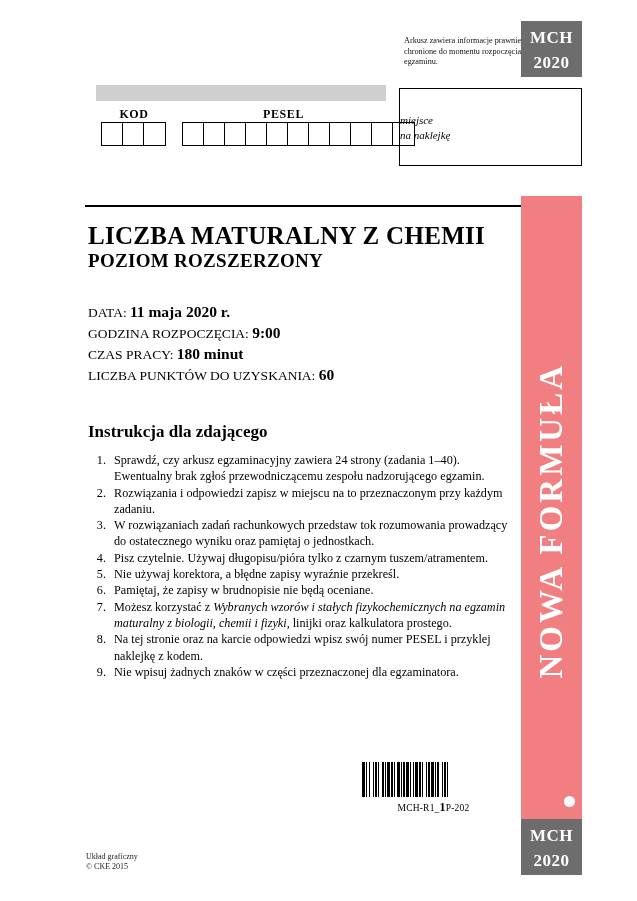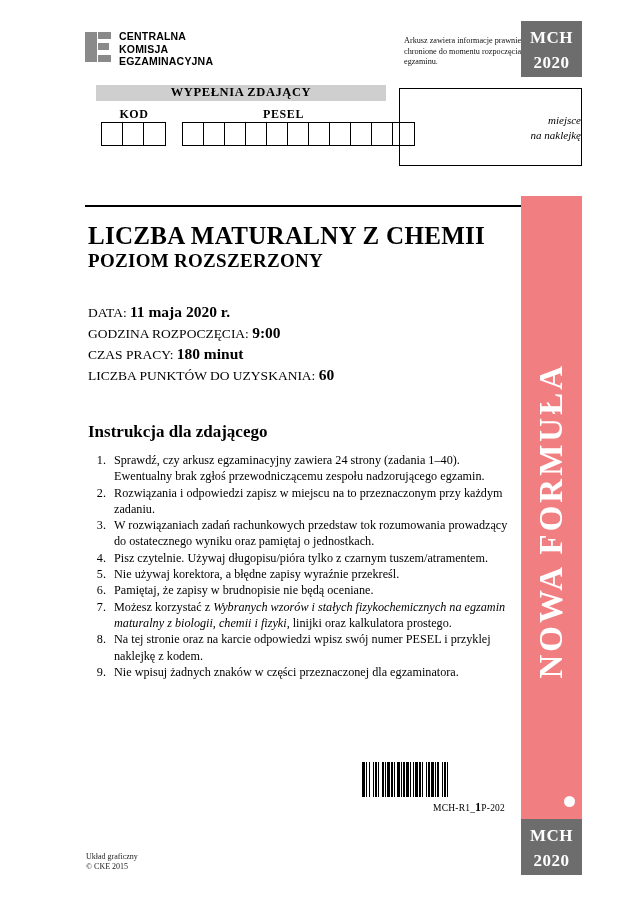--- a/index.html
+++ b/index.html
@@ -166,21 +166,21 @@
     top: 88px;
     width: 183px;
     height: 78px;
     border: 1.2px solid #000;
     box-sizing: border-box;
   }
   .sticker-text {
     position: absolute;
     left: 0; top: 24px;
     width: 100%;
-    text-align: right;
+    text-align: left;
     font-style: italic;
     font-size: 11px;
     line-height: 15px;
   }
 
   
   .hrule {
     position: absolute;
     left: 85px;
     top: 205px;
@@ -338,21 +338,21 @@
   .barcode i {
     display: block;
     background: #000;
     height: 100%;
   }
   .barcode-label {
     position: absolute;
     left: 362px;
     top: 800px;
     width: 143px;
-    text-align: right;
+    text-align: center;
     font-size: 9.5px;
     letter-spacing: 0.2px;
     white-space: nowrap;
   }
   .barcode-label b {
     font-size: 12px;
     font-weight: bold;
   }
 
   
@@ -363,43 +363,29 @@
     font-size: 8px;
     line-height: 10px;
     color: #222;
   }
 </style>
 </head>
 <body>
 
 <div class="page">
 
-  <div class="cke-logo-block">
-    <div class="cke-mark">
-      <div class="ck">CKE</div>
-      <div class="e-bar e1"></div>
-      <div class="e-bar e2"></div>
-      <div class="e-bar e3"></div>
-    </div>
-    <div class="cke-name">
-      <div>CENTRALNA</div>
-      <div>KOMISJA</div>
-      <div>EGZAMINACYJNA</div>
-    </div>
-  </div>
 
   <div class="notice">Arkusz zawiera informacje prawnie chronione do momentu rozpoczęcia egzaminu.</div>
 
   <div class="mch-box-top">
     <div>MCH</div>
     <div>2020</div>
   </div>
 
   <div class="filler-band"></div>
-  <div class="filler-band-label">WYPEŁNIA ZDAJĄCY</div>
 
   <div class="kod-label">KOD</div>
   <div class="pesel-label">PESEL</div>
 
   <div class="boxrow" id="kod-boxes">
       <div class="cell"></div>
       <div class="cell"></div>
       <div class="cell"></div>
     </div>
   <div class="boxrow" id="pesel-boxes">

